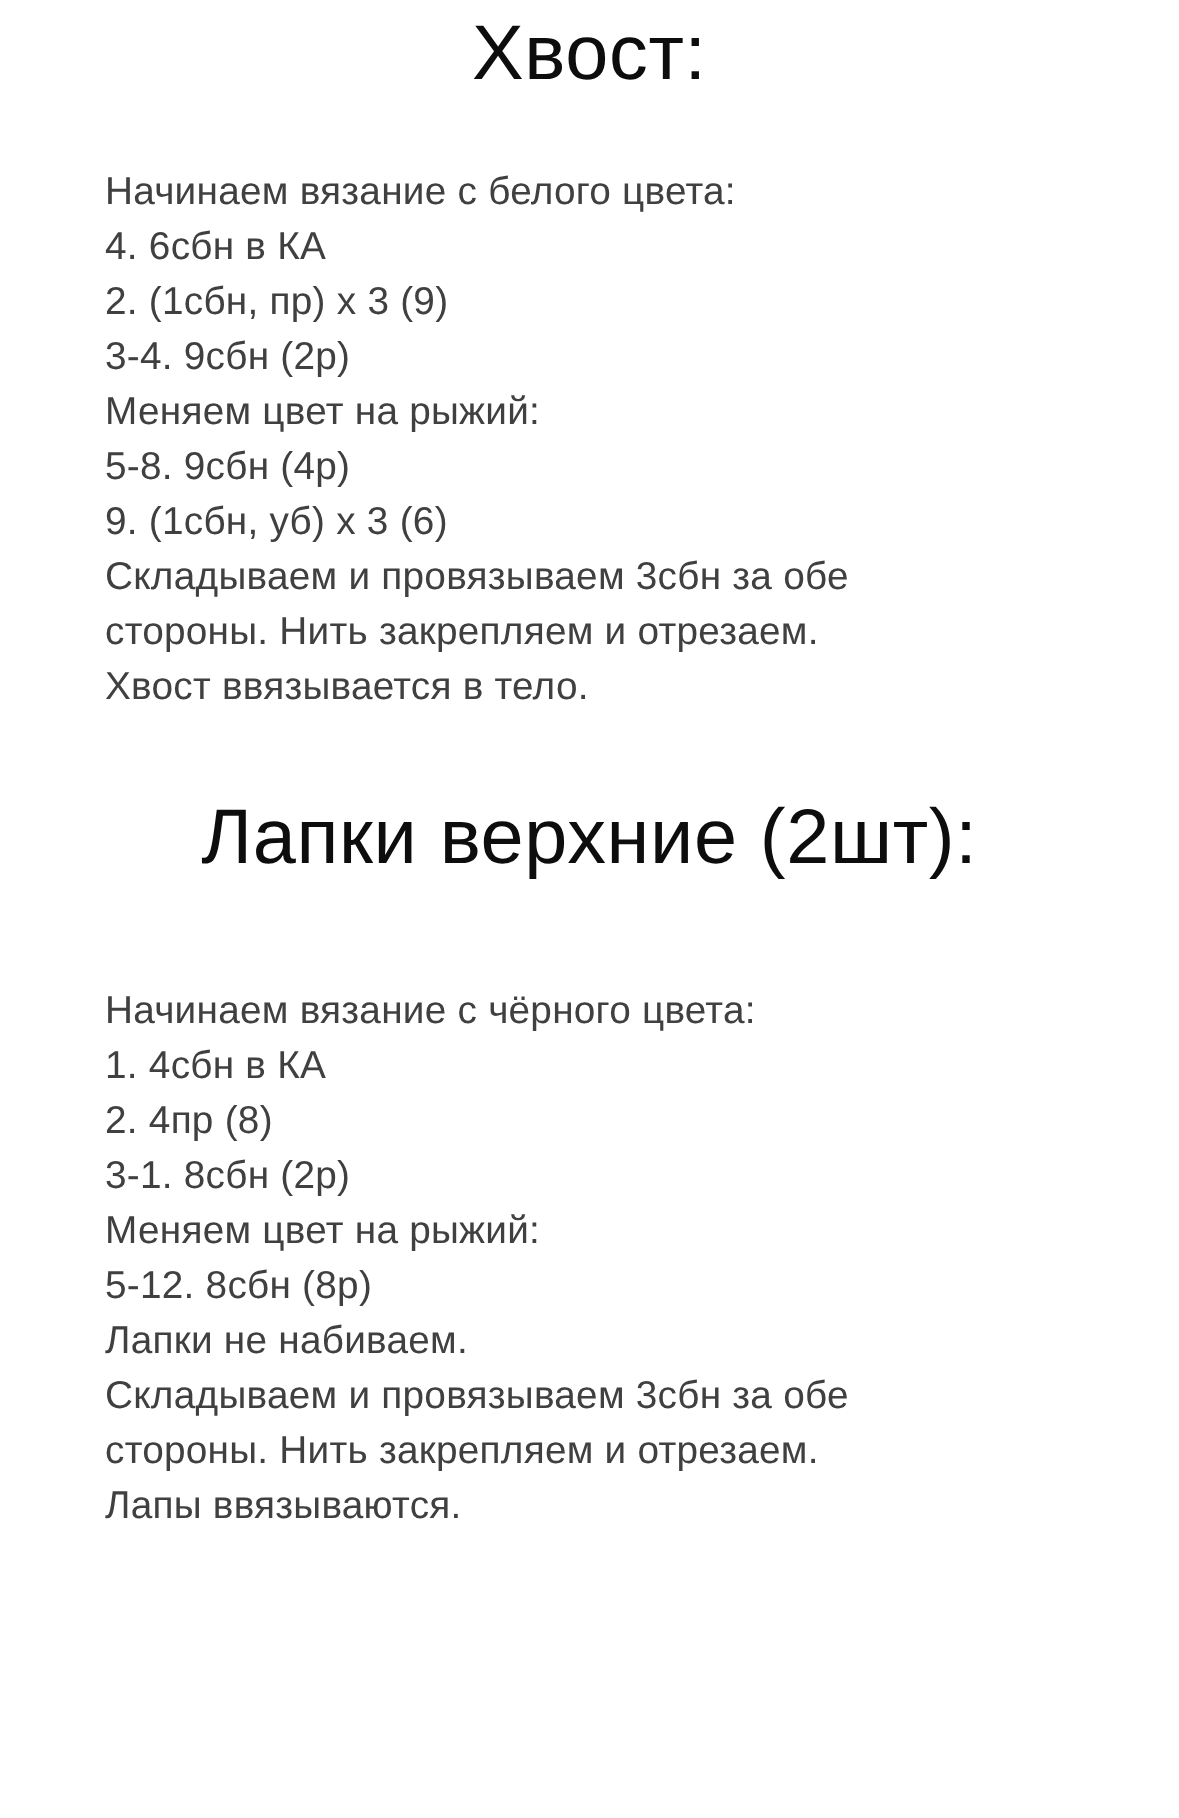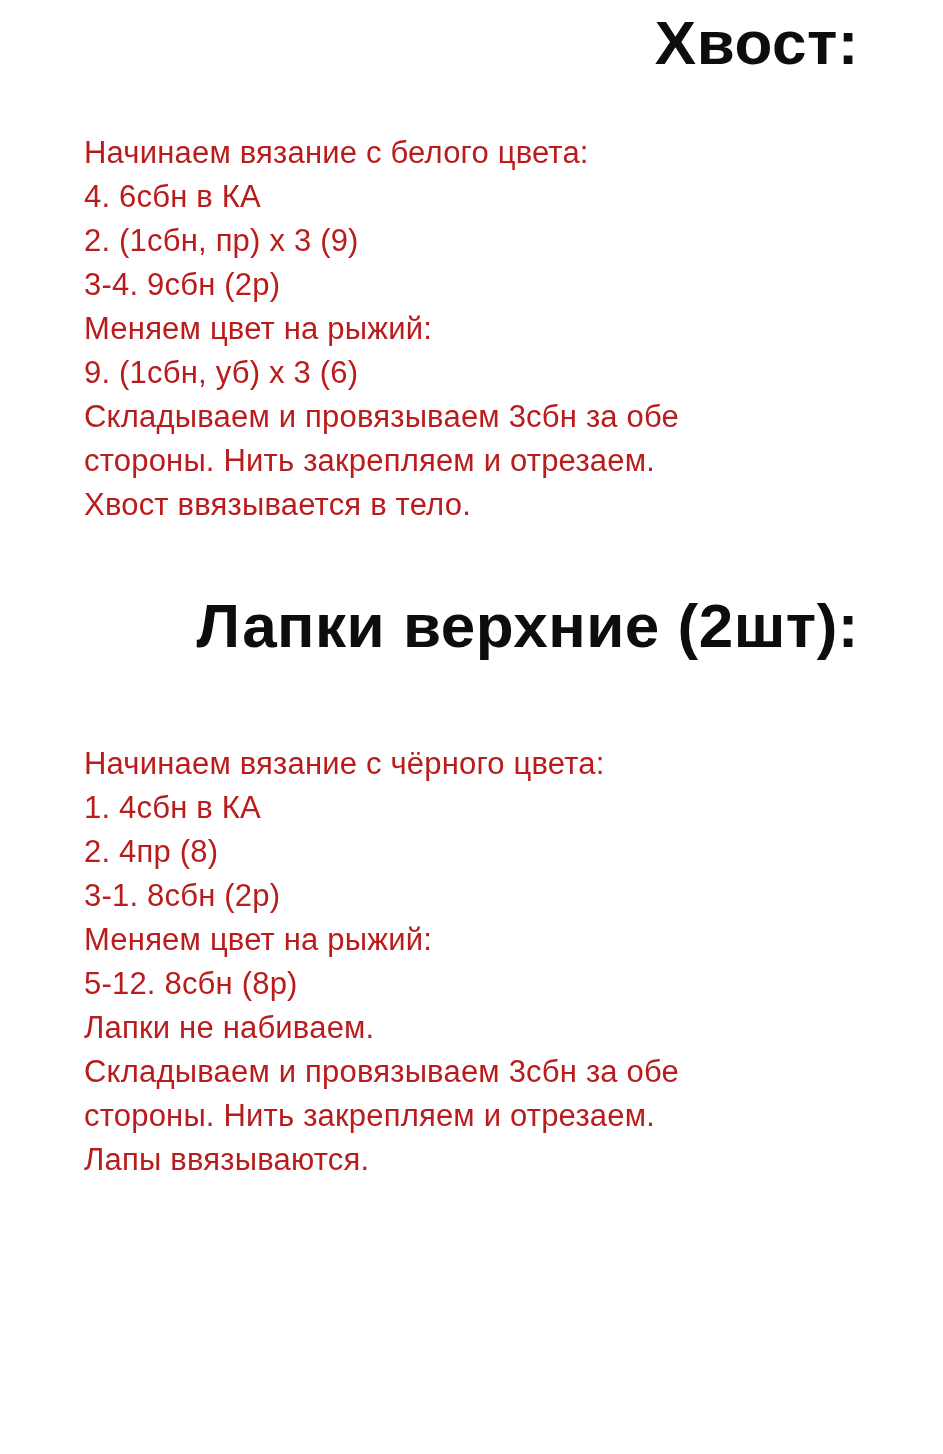--- a/index.html
+++ b/index.html
@@ -15,38 +15,38 @@
     overflow: hidden;
   }
   .page {
     position: relative;
     width: 943px;
     height: 1454px;
     box-sizing: border-box;
     padding: 0 84px;
   }
   .section-title {
-    text-align: right;
-    font-weight: 700;
+    text-align: center;
+    font-weight: 400;
     font-size: 62px;
     line-height: 1.05;
     letter-spacing: 0.5px;
     color: #0d0d0d;
     margin: 0;
   }
   .title-tail {
     padding-top: 10px;
   }
   .title-paws {
     padding-top: 0;
   }
   .body-block {
     font-size: 31px;
     line-height: 44px;
-    color: #b91c1c;
+    color: #404040;
     letter-spacing: 0.2px;
   }
   .body-block .line {
     white-space: pre-wrap;
   }
   .block-tail {
     margin-top: 56px;
   }
   .block-paws {
     margin-top: 84px;
@@ -61,20 +61,21 @@
 <div class="page">
 
   <h1 class="section-title title-tail">Хвост:</h1>
 
   <div class="body-block block-tail">
     <div class="line">Начинаем вязание с белого цвета:</div>
     <div class="line">4. 6сбн в КА</div>
     <div class="line">2. (1сбн, пр) х 3 (9)</div>
     <div class="line">3-4. 9сбн (2р)</div>
     <div class="line">Меняем цвет на рыжий:</div>
+    <div class="line">5-8. 9сбн (4р)</div>
     <div class="line">9. (1сбн, уб) х 3 (6)</div>
     <div class="line">Складываем и провязываем 3сбн за обе</div>
     <div class="line">стороны. Нить закрепляем и отрезаем.</div>
     <div class="line">Хвост ввязывается в тело.</div>
   </div>
 
   <div class="gap-between"></div>
 
   <h1 class="section-title title-paws">Лапки верхние (2шт):</h1>
 

